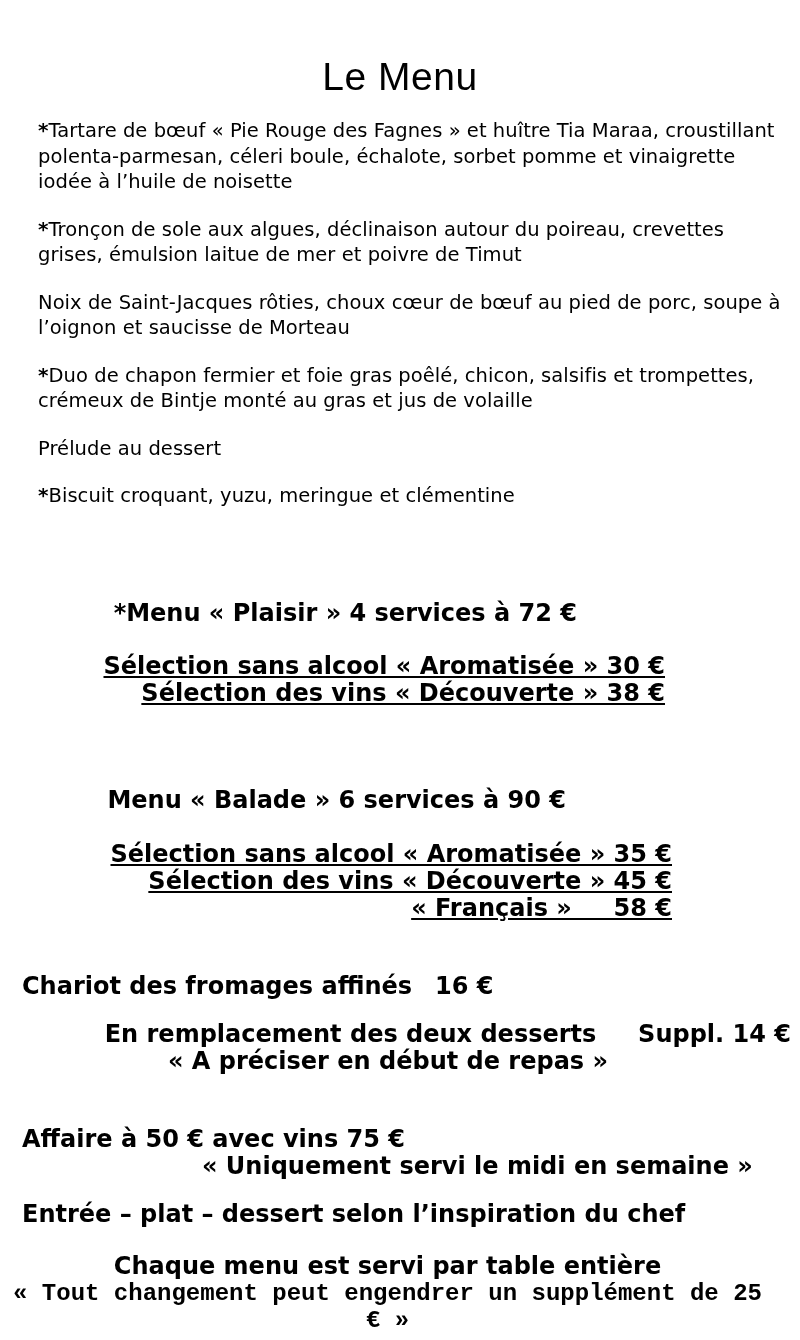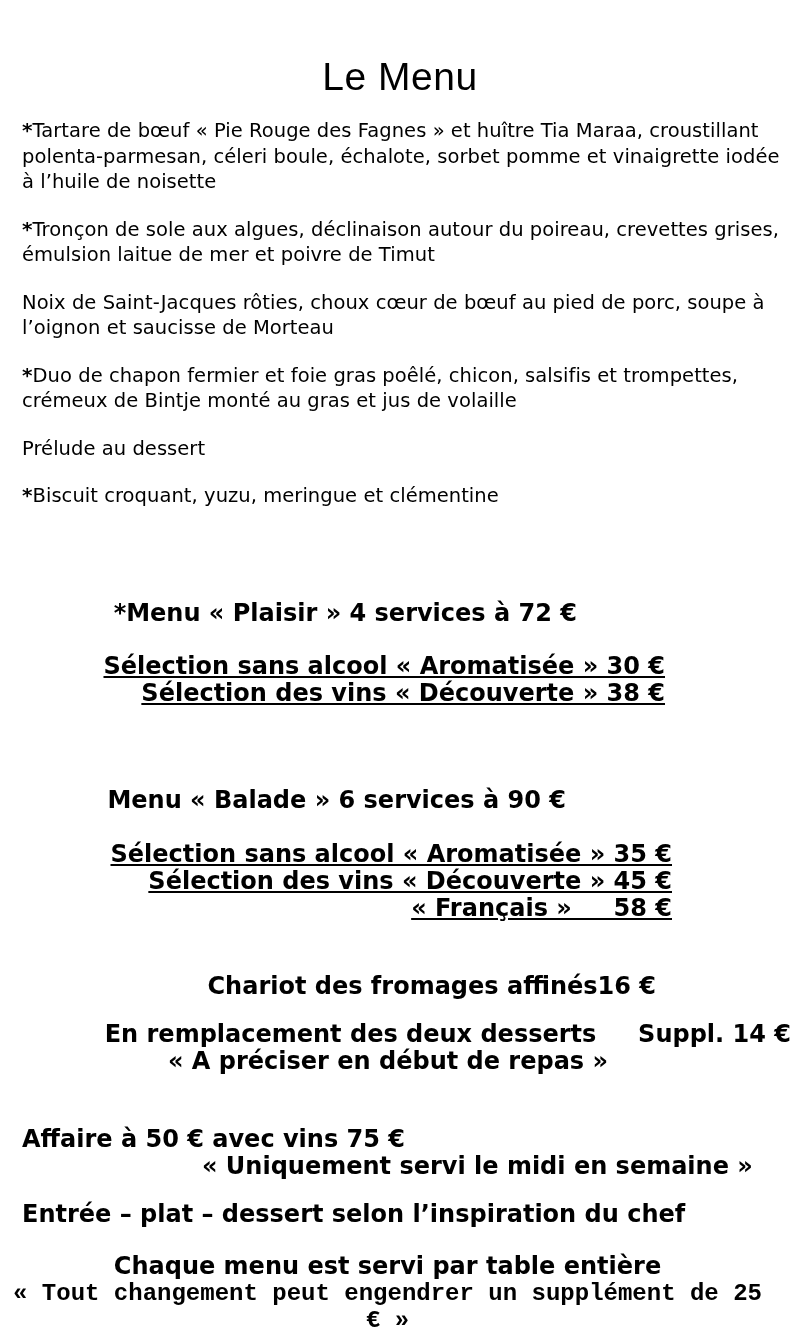--- a/index.html
+++ b/index.html
@@ -42,21 +42,21 @@
     position: absolute;
     top: 118px;
     left: 22px;
     width: 762px;
   }
   .course {
     font-size: 19.5px;
     line-height: 25.5px;
     font-weight: 400;
     text-align: left;
-    margin: 0 0 22px 0;
+    margin: 0 0 22px 16px;
     letter-spacing: 0.05px;
   }
   .course:last-child { margin-bottom: 0; }
   .ast {
     font-weight: 700;
     font-size: 20px;
   }
 
   .offer-block {
     position: absolute;
@@ -87,25 +87,25 @@
 
   .drink-line {
     white-space: pre;
     text-decoration: underline;
   }
 
   
   #cheese-row {
     top: 973px; left: 22px; width: 634px;
     display: flex;
-    justify-content: flex-end;
+    justify-content: flex-start;
     align-items: baseline;
   }
   #cheese-row .label { text-align: left; }
-  #cheese-row .price { text-align: right; }
+  #cheese-row .price { text-align: right; margin-left: 23px; }
 
   
   #replacement {
     top: 1021px; left: 0; width: 791px;
     text-align: right;
   }
   #replacement .repl-line-1 {
     white-space: pre;
   }
   #replacement .repl-line-2 {

